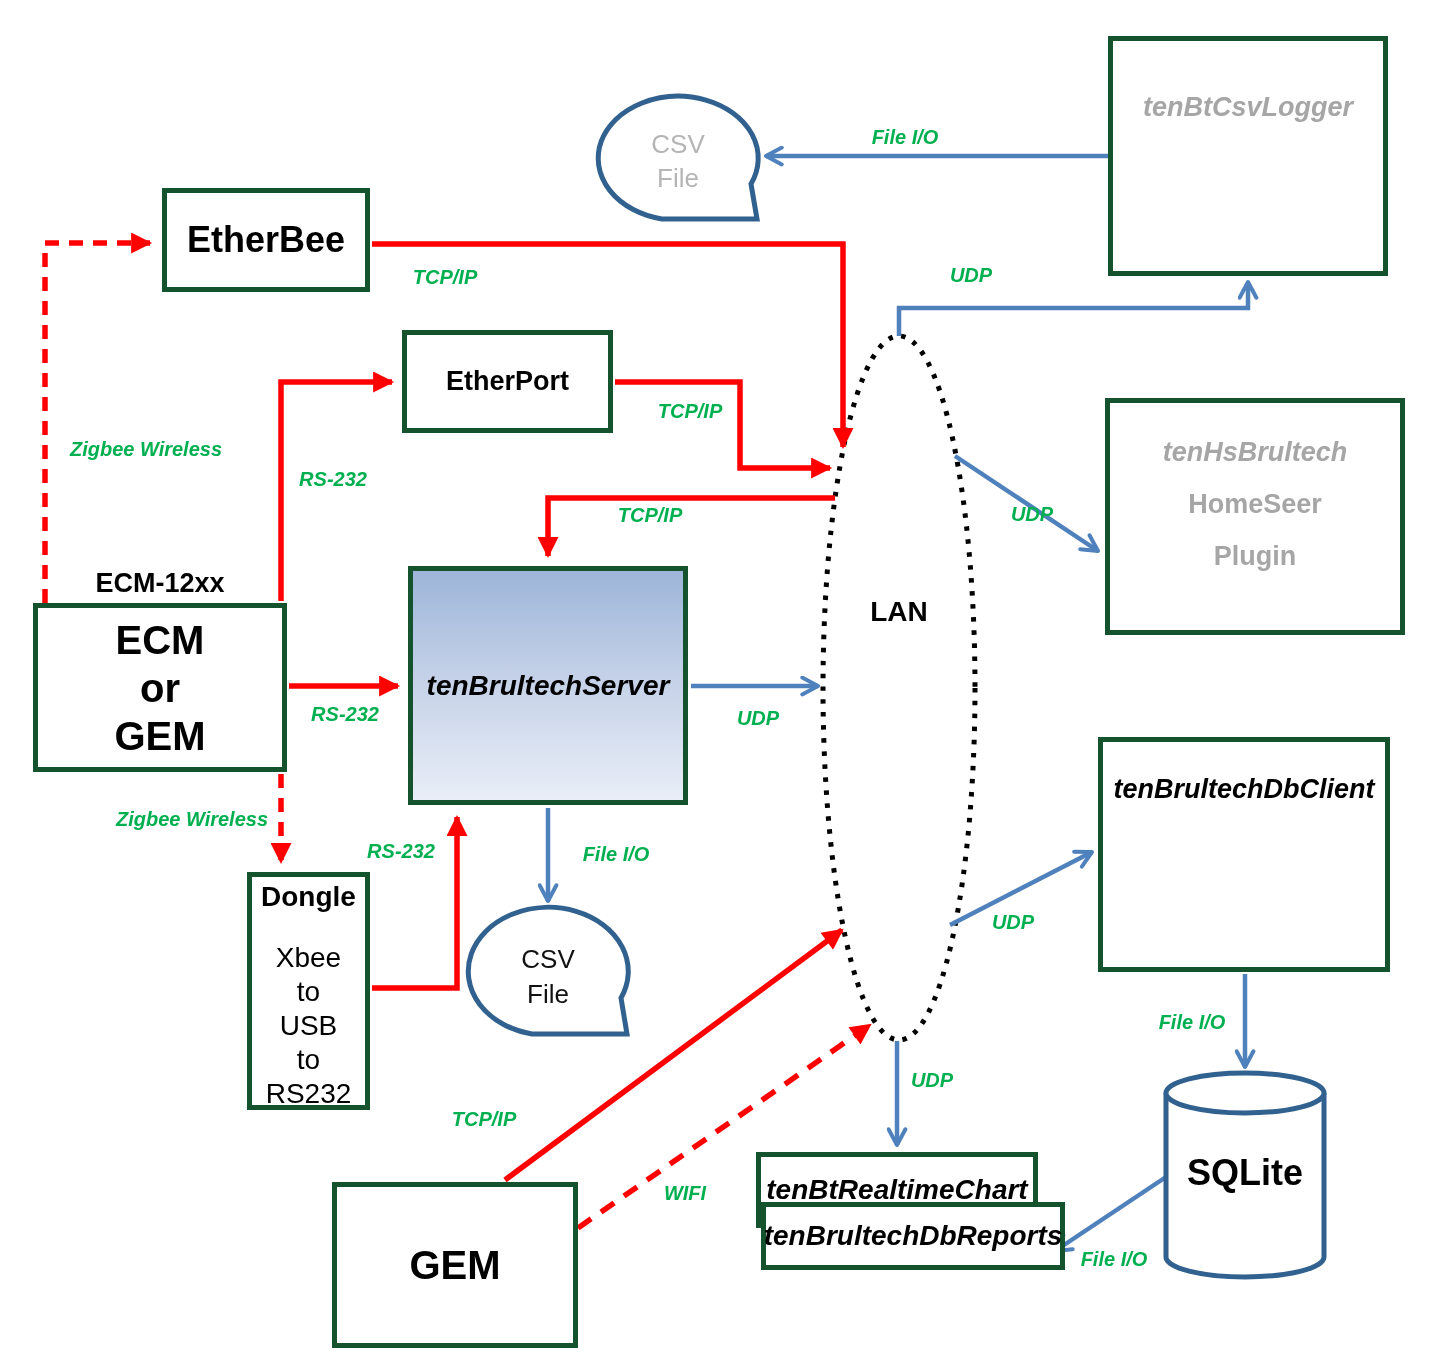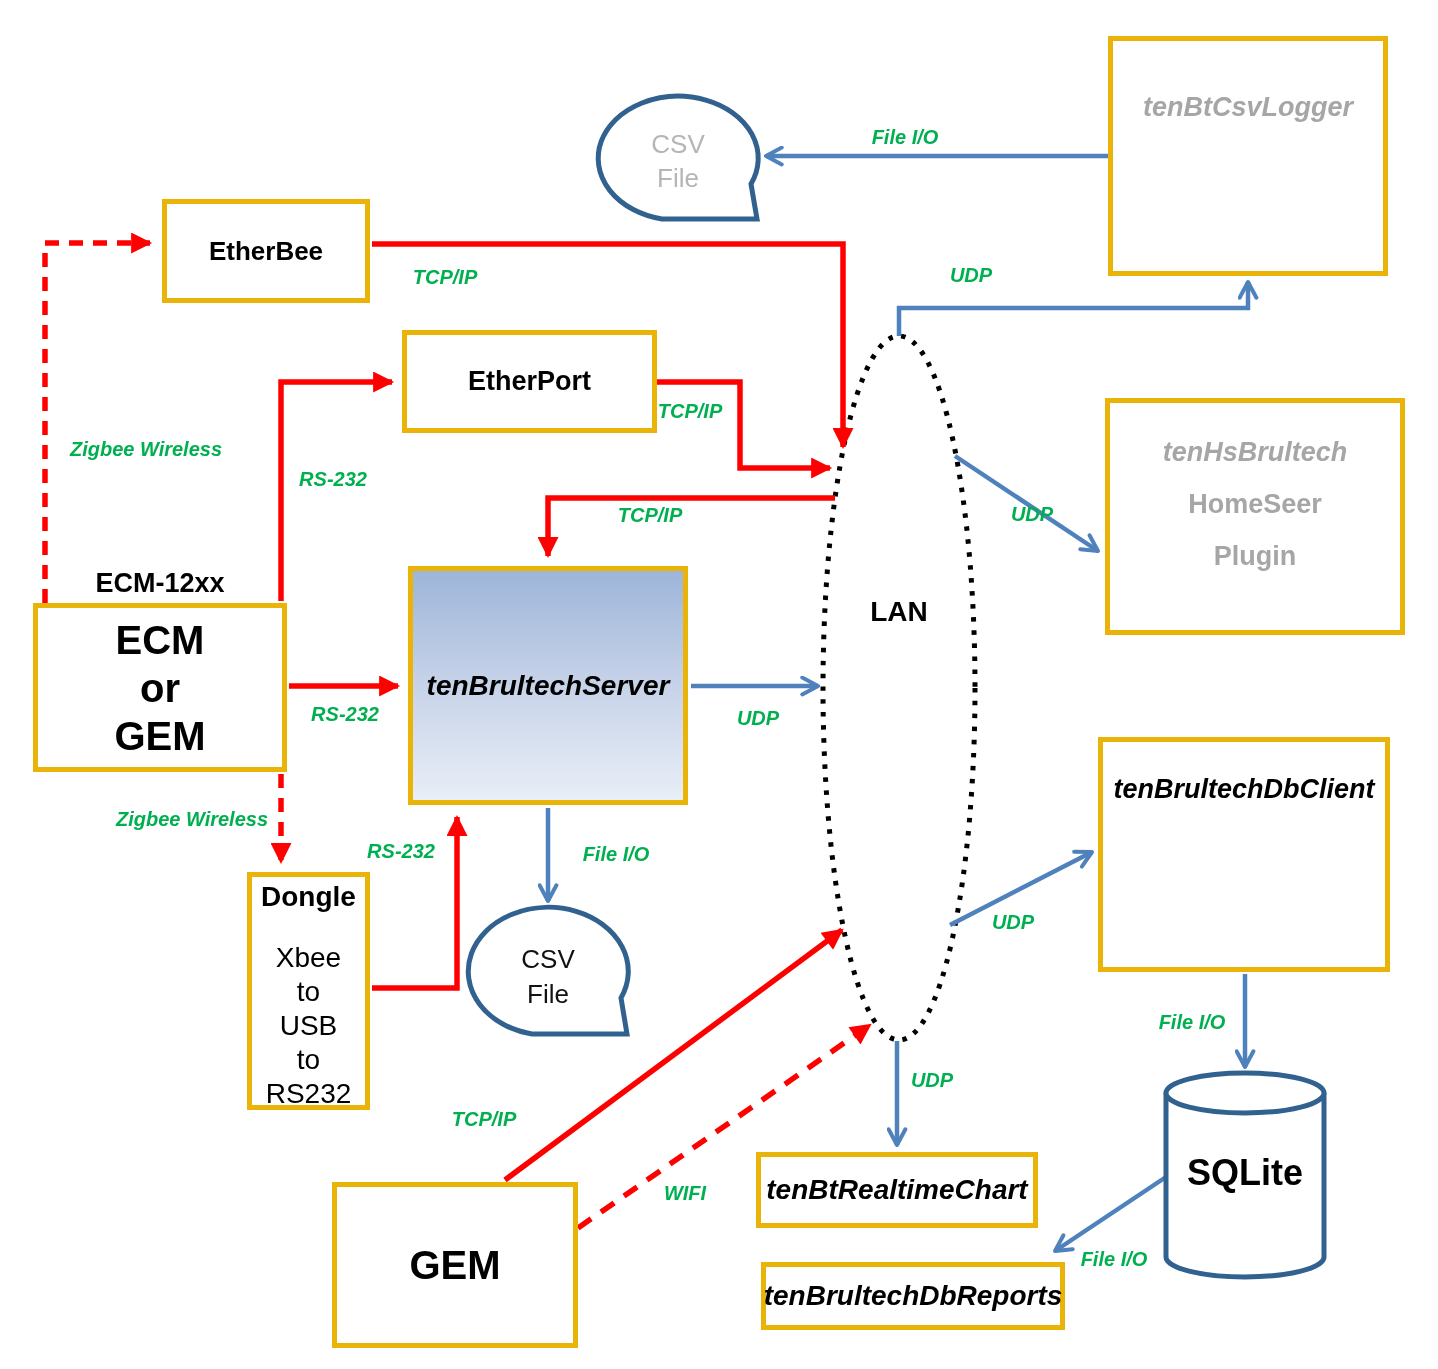--- a/index.html
+++ b/index.html
@@ -8,51 +8,51 @@
     width:1438px;
     height:1369px;
     background:#ffffff;
     font-family:"Liberation Sans", sans-serif;
     overflow:hidden;
   }
   .stage svg{position:absolute;left:0;top:0;z-index:1;}
   .box{
     position:absolute;
     background:#ffffff;
-    border:5px solid #eab308;
+    border:5px solid #14532d;
     box-sizing:border-box;
     display:flex;
     align-items:center;
     justify-content:center;
     text-align:center;
     font-weight:bold;
     color:#000;
     z-index:2;
   }
   .blocklabel{position:absolute;z-index:3;text-align:center;}
-  #box-etherbee{left:162px;top:199px;width:208px;height:104px;font-size:26px;}
-  #box-etherport{left:402px;top:330px;width:255px;height:103px;font-size:27px;}
+  #box-etherbee{left:162px;top:188px;width:208px;height:104px;font-size:36px;}
+  #box-etherport{left:402px;top:330px;width:211px;height:103px;font-size:27px;}
   #box-ecm{left:33px;top:603px;width:254px;height:169px;font-size:40px;line-height:1.2;}
   #ecm-caption{left:33px;top:568px;width:254px;font-size:27px;font-weight:bold;color:#000;}
   #box-server{
     left:408px;top:566px;width:280px;height:239px;
     font-size:28px;font-style:italic;
     background:linear-gradient(180deg,#9db5d9 0%,#c3d0e7 45%,#e9eef7 100%);
   }
   #box-dongle{left:247px;top:872px;width:123px;height:238px;display:block;font-size:28px;padding-top:4px;}
   #box-dongle .dongle-title{font-weight:bold;}
   #box-dongle .dongle-line{font-weight:normal;line-height:34px;text-align:center;}
   #box-dongle .dongle-gap{height:28px;}
   #box-gem{left:332px;top:1182px;width:246px;height:166px;font-size:40px;}
   #box-csvlogger{left:1108px;top:36px;width:280px;height:240px;display:block;padding-top:51px;font-size:27px;font-style:italic;color:#A6A6A6;}
   #box-homeseer{left:1105px;top:398px;width:300px;height:237px;display:block;padding-top:23px;font-size:27px;color:#A6A6A6;line-height:52px;}
   #box-homeseer .hs-italic{font-style:italic;}
   #box-dbclient{left:1098px;top:737px;width:292px;height:235px;display:block;padding-top:32px;font-size:27px;font-style:italic;}
   #box-realtimechart{left:756px;top:1152px;width:282px;height:76px;font-size:28px;font-style:italic;}
-  #box-dbreports{left:761px;top:1262px;width:304px;height:68px;font-size:28px;font-style:italic;}
+  #box-dbreports{left:761px;top:1202px;width:304px;height:68px;font-size:28px;font-style:italic;}
   #lan-label{left:859px;top:596px;width:80px;font-size:28px;font-weight:bold;color:#000;}
   #sqlite-label{left:1175px;top:1152px;width:140px;font-size:36px;font-weight:bold;color:#000;}
   #csv-top-label{left:618px;top:127px;width:120px;font-size:26px;line-height:34px;color:#b5b5b5;}
   #csv-bottom-label{left:488px;top:942px;width:120px;font-size:26px;line-height:35px;color:#111;}
   .glabel{
     position:absolute;z-index:3;
     color:#00B050;font-style:italic;font-weight:600;font-size:20px;
     transform:translateX(-50%);white-space:nowrap;
   }
   #gl-zigbee-top{left:146px;top:438px;}

